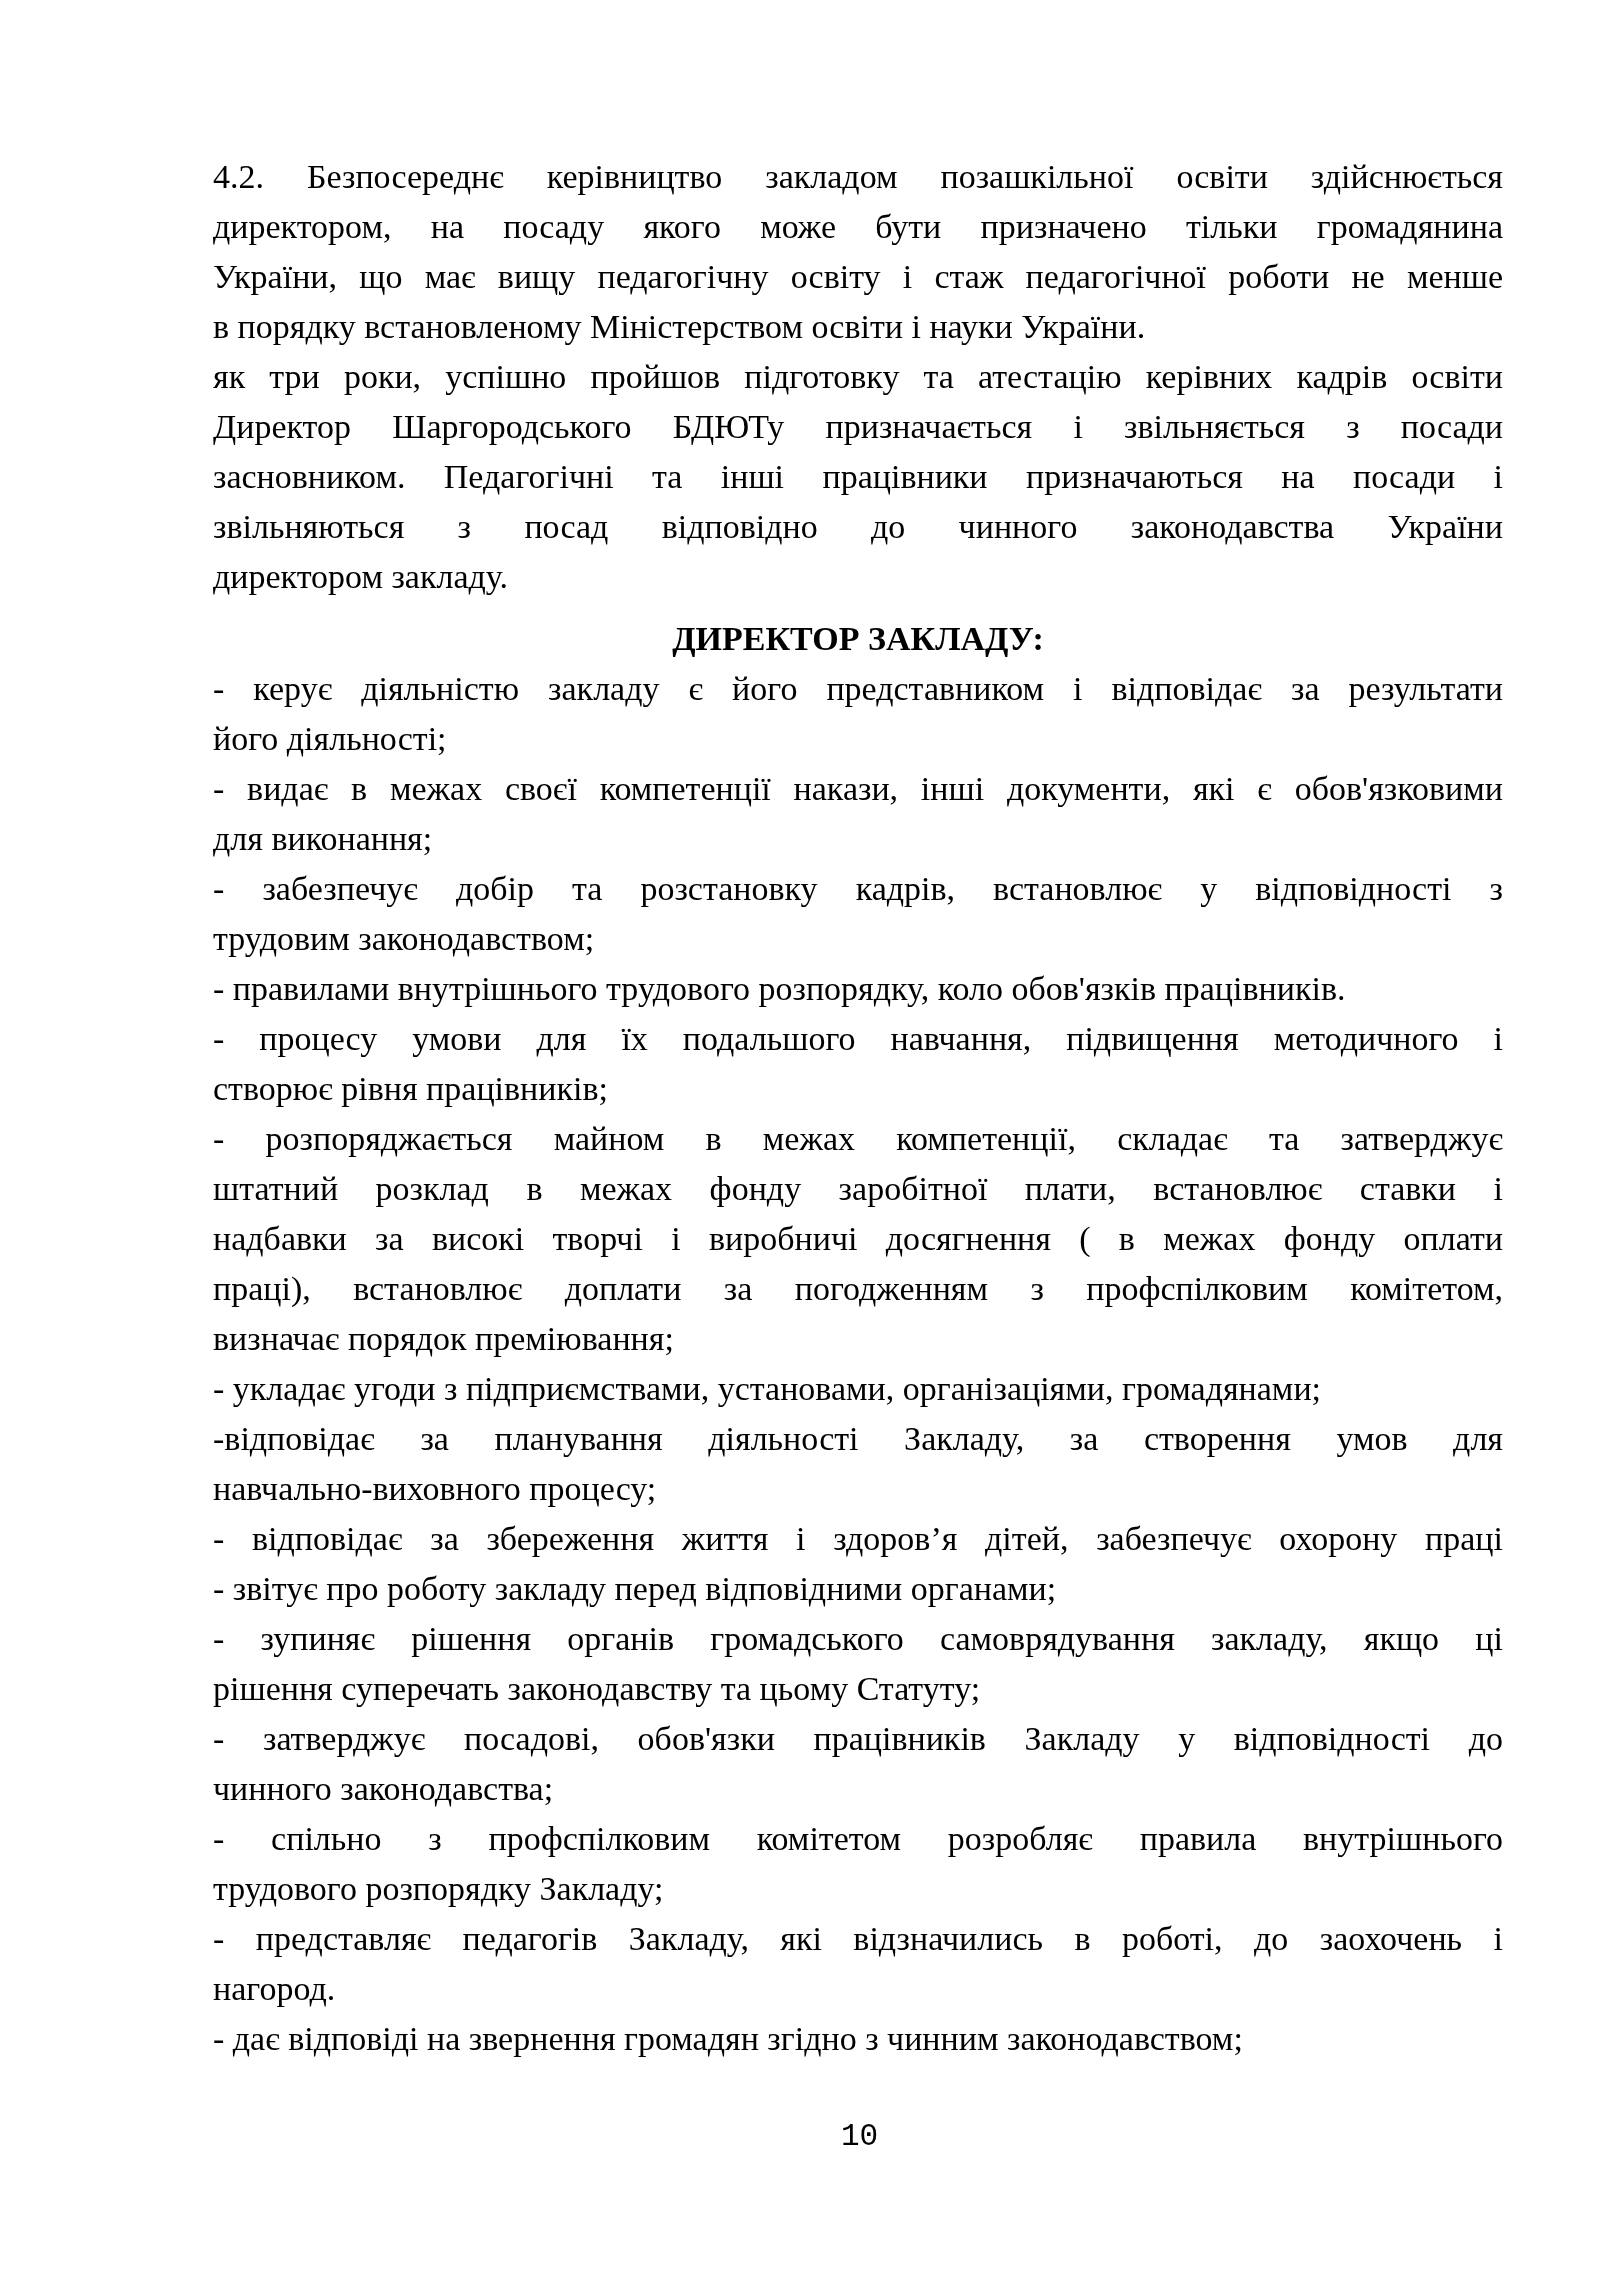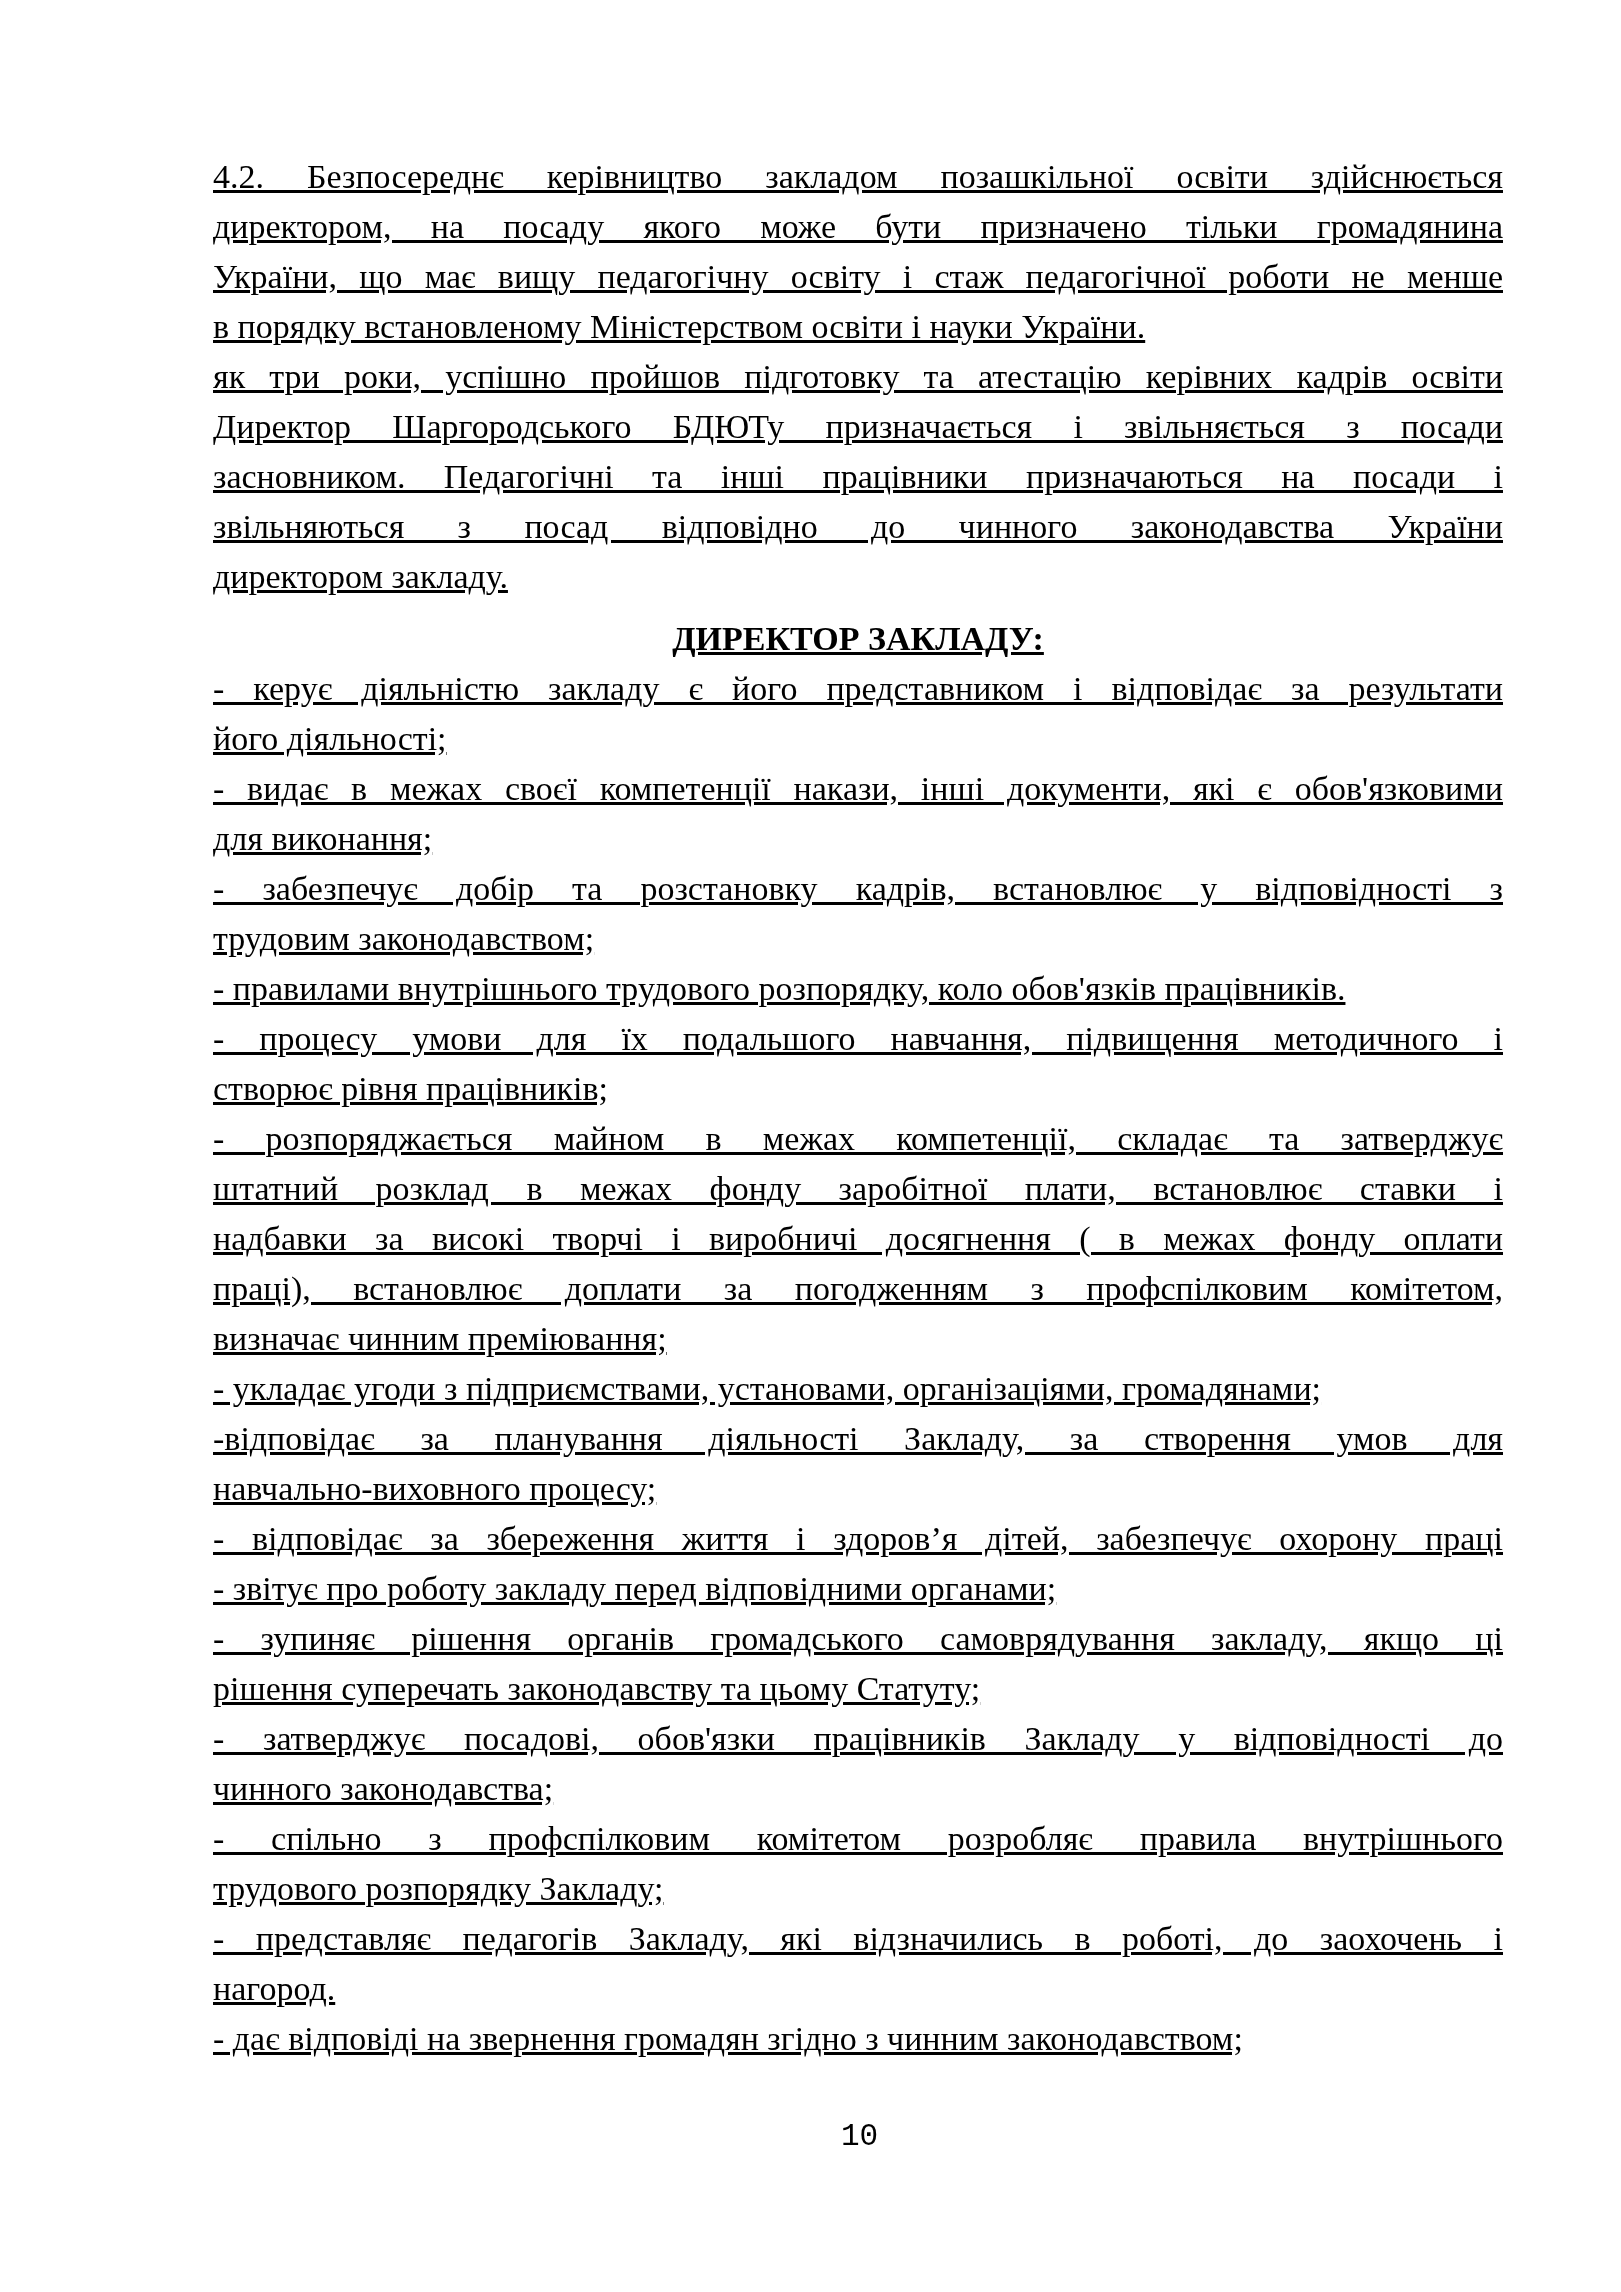--- a/index.html
+++ b/index.html
@@ -28,21 +28,20 @@
     top: 152px;
     width: 1290px;
   }
   .line {
     display: block;
     font-size: 34px;
     line-height: 50px;
     height: 50px;
     white-space: nowrap;
     overflow: visible;
-    text-decoration: underline;
   }
   .line.justify {
     text-align: justify;
     text-align-last: justify;
     white-space: normal;
     overflow: hidden;
   }
   .line.left {
     text-align: left;
   }
@@ -85,21 +84,21 @@
       <div class="line left">для виконання;</div>
       <div class="line justify">- забезпечує добір та розстановку кадрів, встановлює у відповідності з</div>
       <div class="line left">трудовим законодавством;</div>
       <div class="line left">- правилами внутрішнього  трудового розпорядку, коло обов'язків працівників.</div>
       <div class="line justify">- процесу умови для їх подальшого навчання, підвищення методичного і</div>
       <div class="line left">створює рівня працівників;</div>
       <div class="line justify">- розпоряджається  майном в межах компетенції, складає та затверджує</div>
       <div class="line justify">штатний розклад в межах фонду заробітної плати, встановлює ставки і</div>
       <div class="line justify">надбавки за високі творчі і виробничі досягнення ( в межах фонду оплати</div>
       <div class="line justify">праці),  встановлює доплати за погодженням з профспілковим комітетом,</div>
-      <div class="line left">визначає чинним преміювання;</div>
+      <div class="line left">визначає порядок преміювання;</div>
       <div class="line left">- укладає  угоди з підприємствами, установами, організаціями, громадянами;</div>
       <div class="line justify">-відповідає за планування діяльності Закладу, за створення умов для</div>
       <div class="line left">навчально-виховного процесу;</div>
       <div class="line justify">- відповідає за збереження життя і здоров’я дітей, забезпечує охорону праці</div>
       <div class="line left">- звітує про роботу закладу перед відповідними органами;</div>
       <div class="line justify">- зупиняє рішення органів громадського самоврядування закладу, якщо ці</div>
       <div class="line left">рішення суперечать законодавству та цьому Статуту;</div>
       <div class="line justify">- затверджує посадові, обов'язки працівників  Закладу у відповідності до</div>
       <div class="line left">чинного законодавства;</div>
       <div class="line justify">- спільно з профспілковим комітетом розробляє правила внутрішнього</div>

